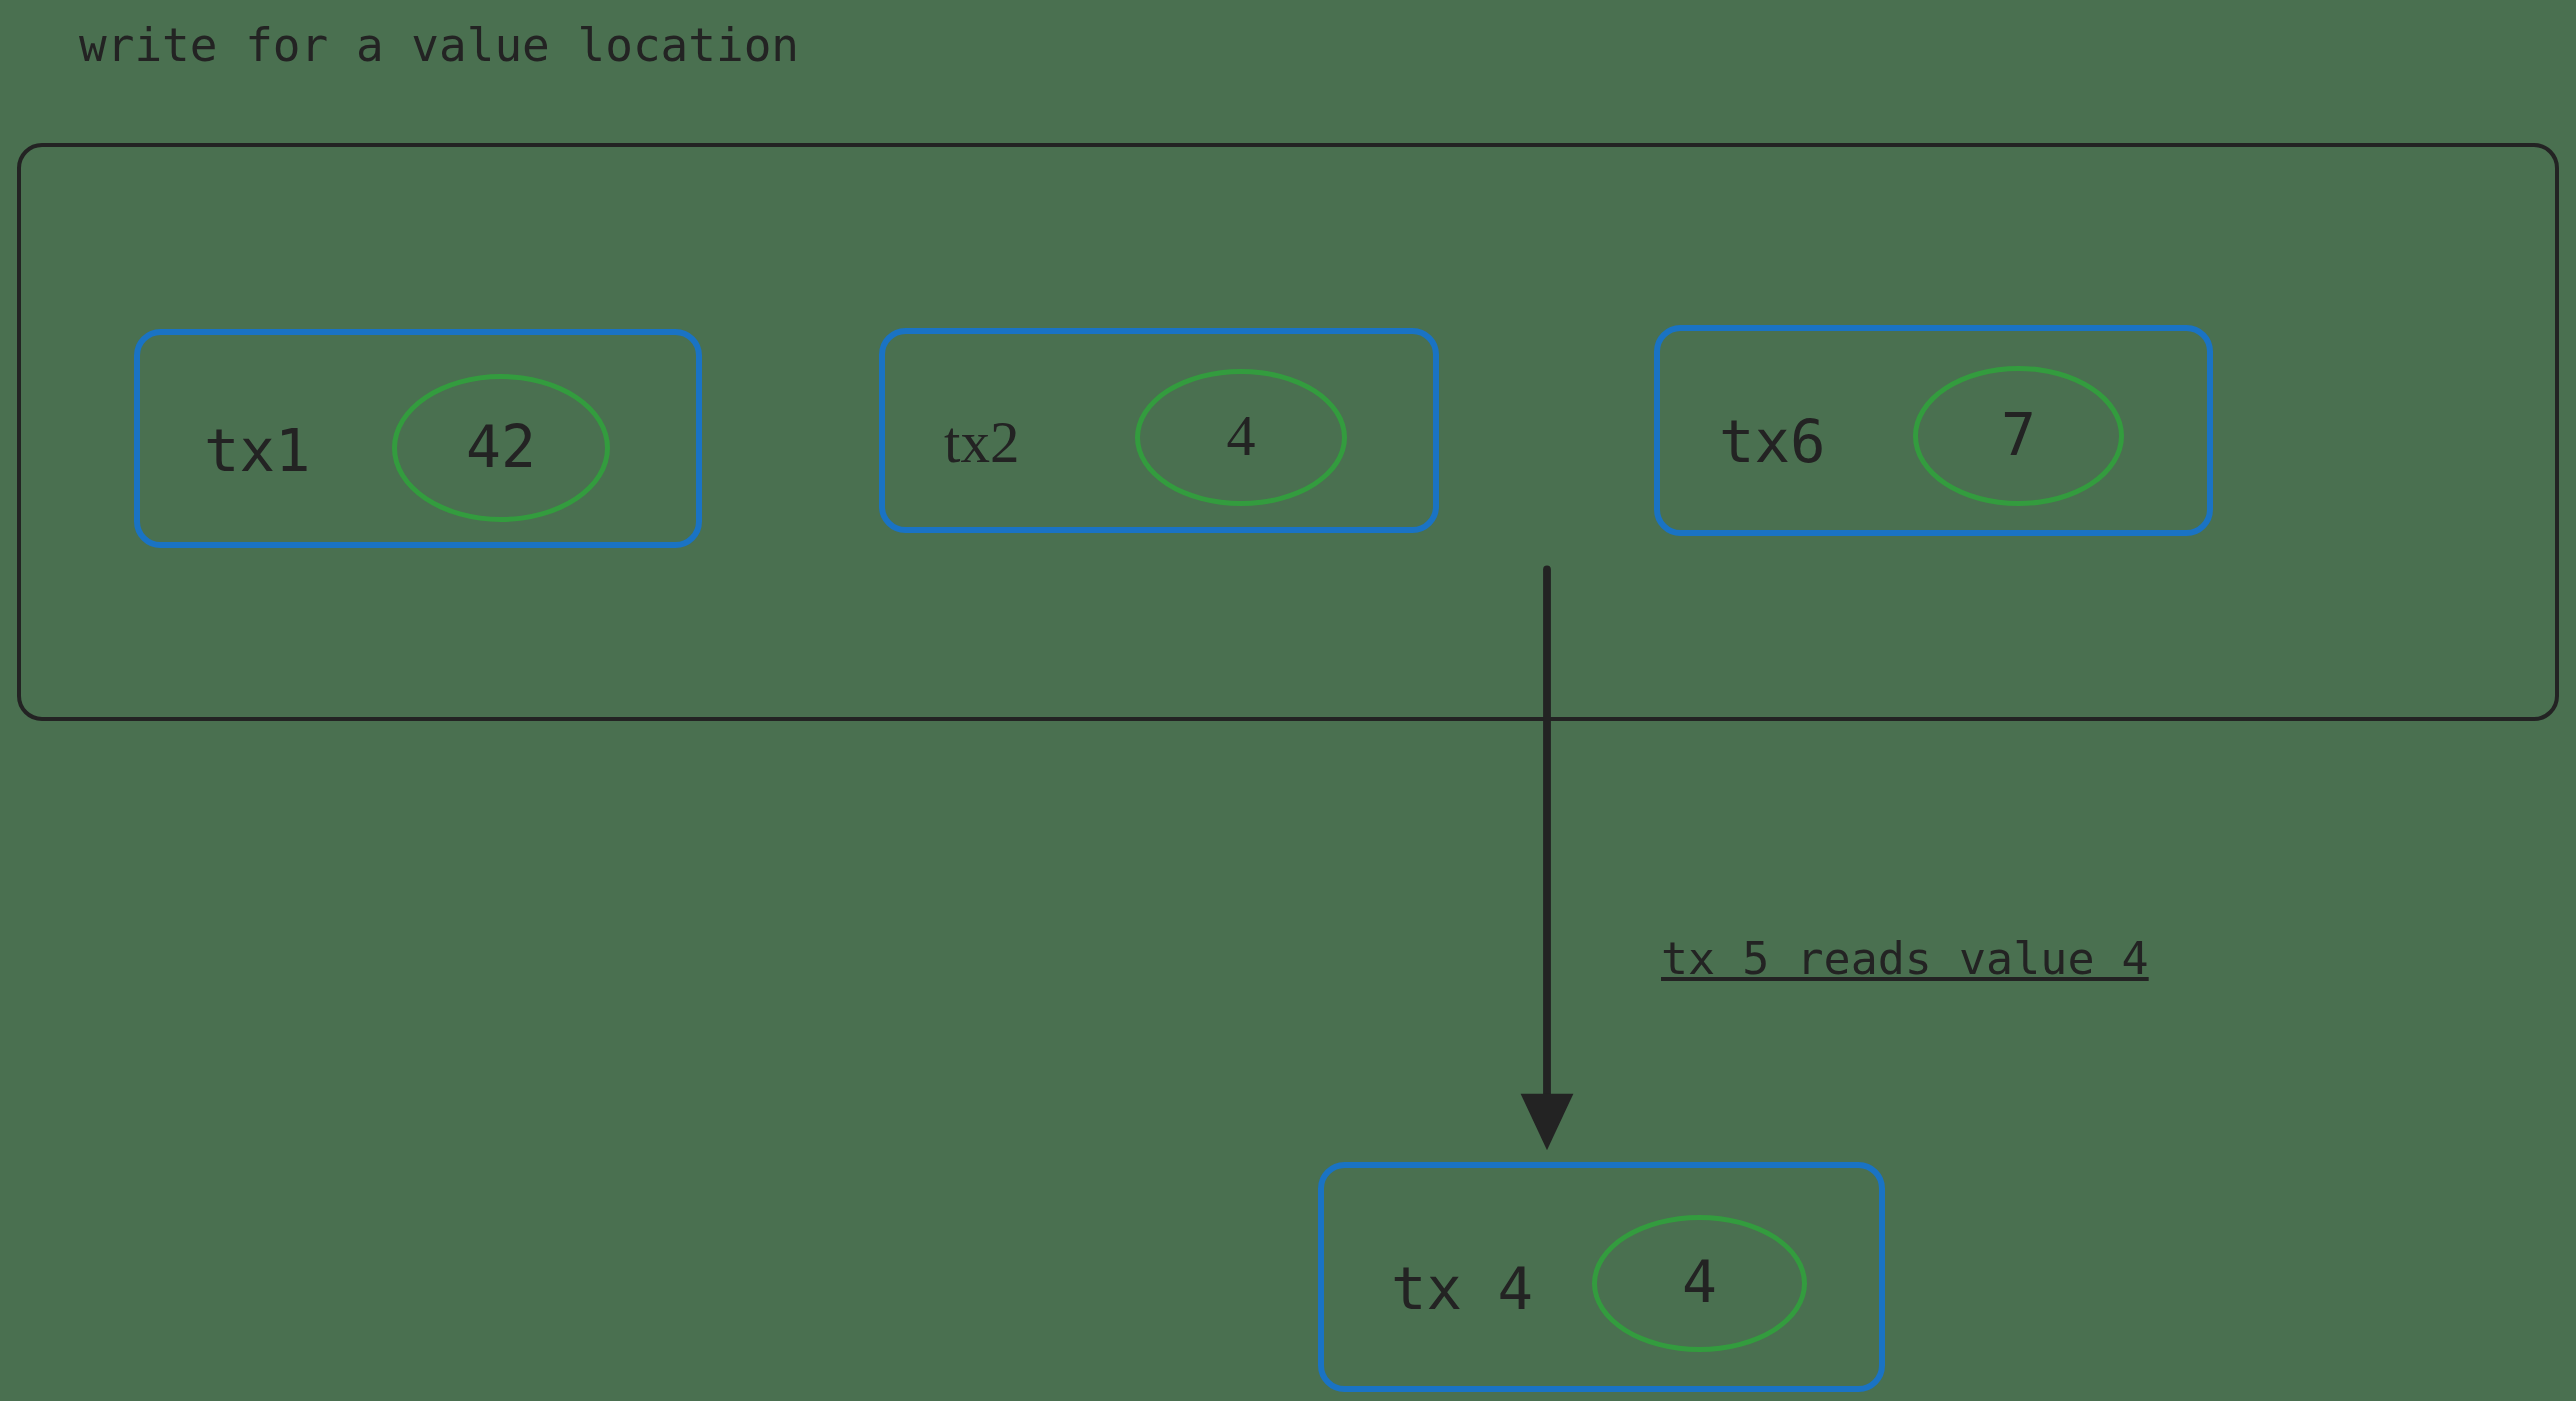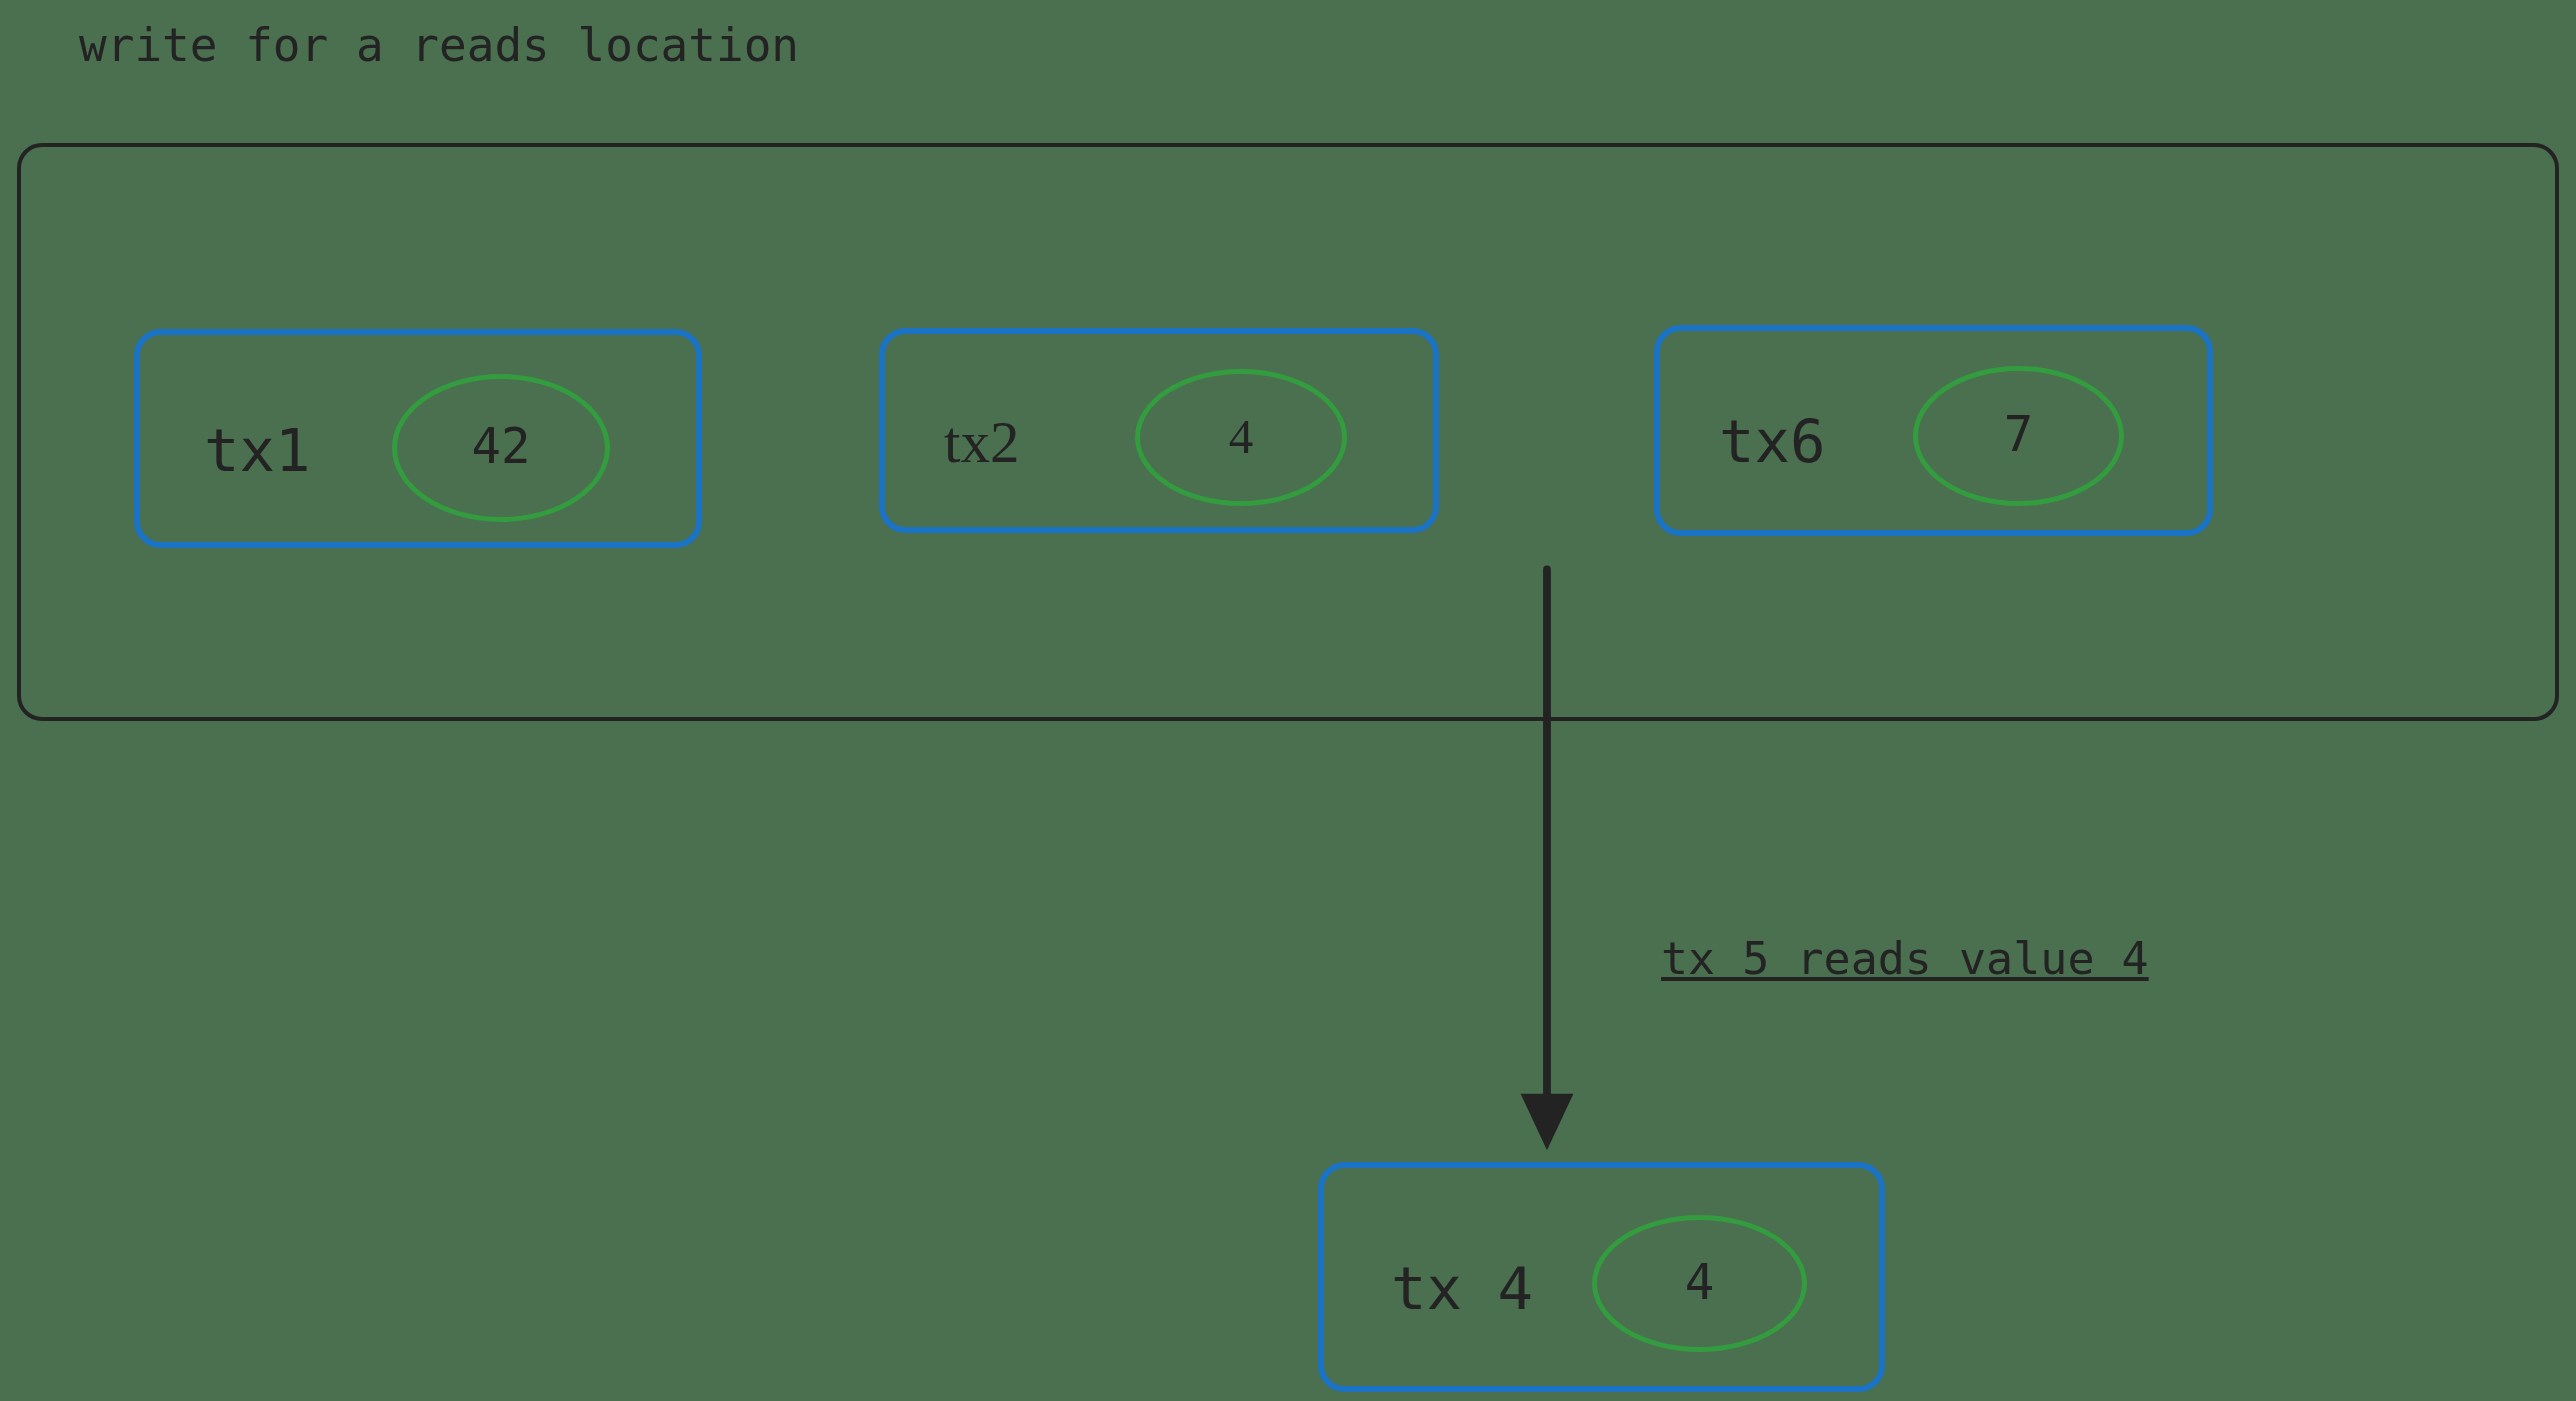--- a/index.html
+++ b/index.html
@@ -67,21 +67,21 @@
     position: absolute;
     border: 5.4px solid #339c3e;
     border-radius: 50%;
     box-sizing: border-box;
     background: transparent;
     display: flex;
     align-items: center;
     justify-content: center;
   }
   .value-ellipse .value-text {
-    font-size: 49px;
+    font-size: 58px;
     color: #232323;
     line-height: 1;
     position: relative;
     top: -1.2px;
     white-space: pre;
   }
 
   
   #card-tx1 { left: 134px;  top: 329px; width: 568px; height: 219px; }
   #card-tx1 .tx-label { left: 64px; top: 86px; }
@@ -122,21 +122,21 @@
     line-height: 1;
     white-space: pre;
     text-decoration: underline;
   }
 </style>
 </head>
 <body>
 
 <div id="stage">
 
-  <div class="title">write for a reads location</div>
+  <div class="title">write for a value location</div>
 
   <div class="outer-box"></div>
 
   <div class="tx-card" id="card-tx1">
     <span class="tx-label">tx1</span>
     <span class="value-ellipse">
       <span class="value-text">42</span>
     </span>
   </div>
 

